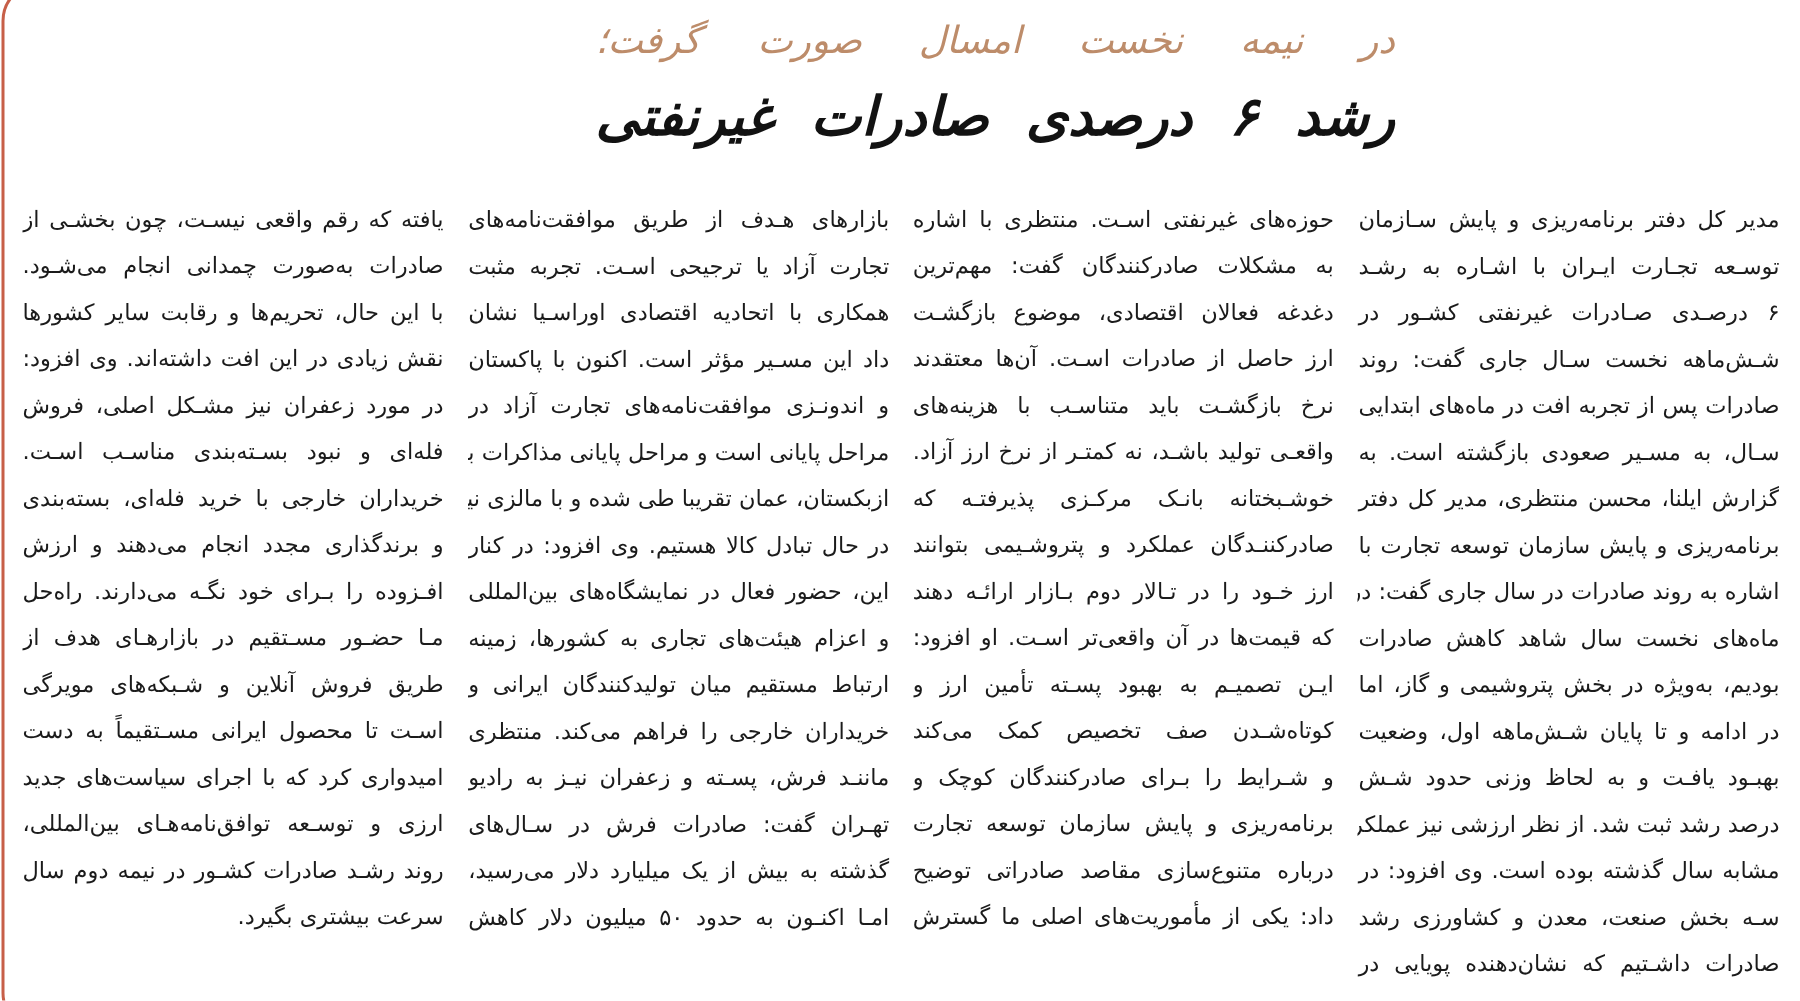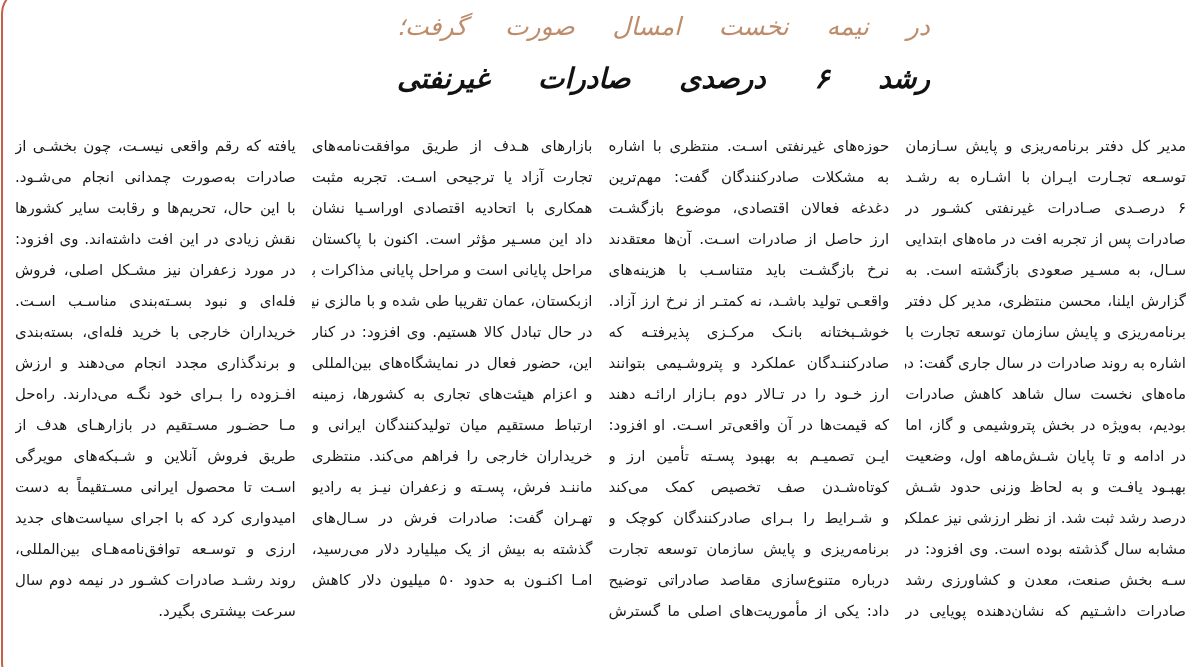--- a/index.html
+++ b/index.html
@@ -42,21 +42,21 @@
     line-height: 34px;
     color: var(--kicker-color);
     text-align: justify;
     text-align-last: justify;
     white-space: nowrap;
     margin: 0 0 6px 0;
     font-weight: normal;
   }
   .headline {
     margin: 0;
-    font-size: 28px;
+    font-size: 36px;
     line-height: 58px;
     font-weight: bold;
     color: var(--headline-color);
     text-align: justify;
     text-align-last: justify;
     white-space: nowrap;
   }
   .body-columns {
     position: absolute;
     left: 15px; right: 14px; top: 131px; bottom: 8px;
@@ -92,20 +92,21 @@
   <div class="title-block">
     <div class="kicker">در نیمه نخست امسال صورت گرفت؛</div>
     <h1 class="headline">رشد ۶ درصدی صادرات غیرنفتی</h1>
   </div>
 
   <div class="body-columns">
     <div class="column">
         <div class="line">مدیر کل دفتر برنامه‌ریزی و پایش سـازمان</div>
         <div class="line">توسـعه تجـارت ایـران با اشـاره به رشـد</div>
         <div class="line">۶ درصـدی صـادرات غیرنفتی کشـور در</div>
+        <div class="line">شـش‌ماهه نخست سـال جاری گفت: روند</div>
         <div class="line">صادرات پس از تجربه افت در ماه‌های ابتدایی</div>
         <div class="line">سـال، به مسـیر صعودی بازگشته است. به</div>
         <div class="line">گزارش ایلنا، محسن منتظری، مدیر کل دفتر</div>
         <div class="line">برنامه‌ریزی و پایش سازمان توسعه تجارت با</div>
         <div class="line">اشاره به روند صادرات در سال جاری گفت: در</div>
         <div class="line">ماه‌های نخست سال شاهد کاهش صادرات</div>
         <div class="line">بودیم، به‌ویژه در بخش پتروشیمی و گاز، اما</div>
         <div class="line">در ادامه و تا پایان شـش‌ماهه اول، وضعیت</div>
         <div class="line">بهبـود یافـت و به لحاظ وزنی حدود شـش</div>
         <div class="line">درصد رشد ثبت شد. از نظر ارزشی نیز عملکرد</div>
@@ -129,20 +130,21 @@
         <div class="line">و شـرایط را بـرای صادرکنندگان کوچک و</div>
         <div class="line">برنامه‌ریزی و پایش سازمان توسعه تجارت</div>
         <div class="line">درباره متنوع‌سازی مقاصد صادراتی توضیح</div>
         <div class="line">داد: یکی از مأموریت‌های اصلی ما گسترش</div>
       </div>
     <div class="column">
         <div class="line">بازارهای هـدف از طریق موافقت‌نامه‌های</div>
         <div class="line">تجارت آزاد یا ترجیحی اسـت. تجربه مثبت</div>
         <div class="line">همکاری با اتحادیه اقتصادی اوراسـیا نشان</div>
         <div class="line">داد این مسـیر مؤثر است. اکنون با پاکستان</div>
+        <div class="line">و اندونـزی موافقت‌نامه‌های تجارت آزاد در</div>
         <div class="line">مراحل پایانی است و مراحل پایانی مذاکرات با</div>
         <div class="line">ازبکستان، عمان تقریبا طی شده و با مالزی نیز</div>
         <div class="line">در حال تبادل کالا هستیم. وی افزود: در کنار</div>
         <div class="line">این، حضور فعال در نمایشگاه‌های بین‌المللی</div>
         <div class="line">و اعزام هیئت‌های تجاری به کشورها، زمینه</div>
         <div class="line">ارتباط مستقیم میان تولیدکنندگان ایرانی و</div>
         <div class="line">خریداران خارجی را فراهم می‌کند. منتظری</div>
         <div class="line">ماننـد فرش، پسـته و زعفران نیـز به رادیو</div>
         <div class="line">تهـران گفت: صادرات فرش در سـال‌های</div>
         <div class="line">گذشته به بیش از یک میلیارد دلار می‌رسید،</div>

